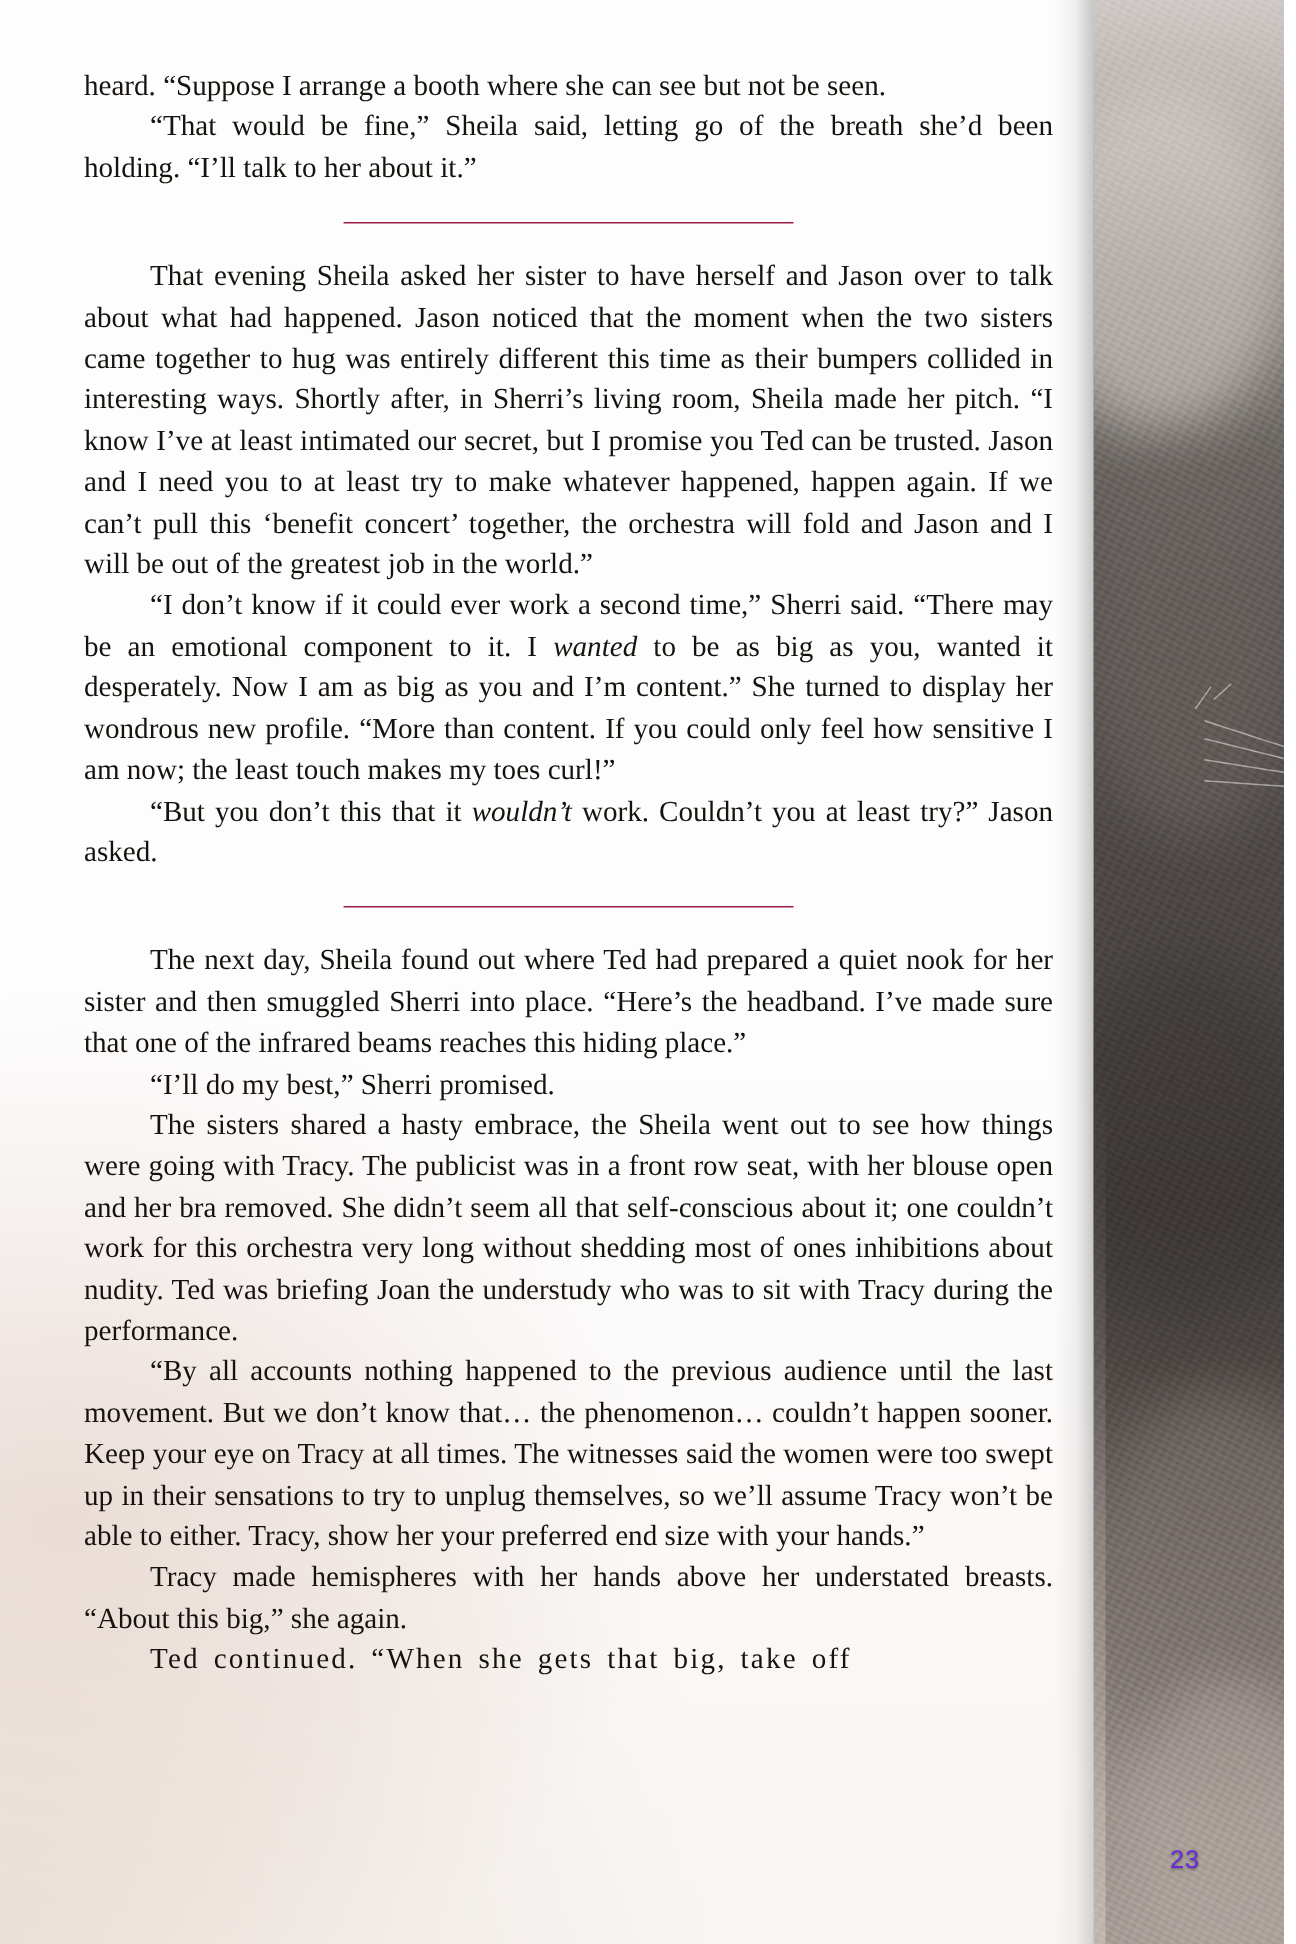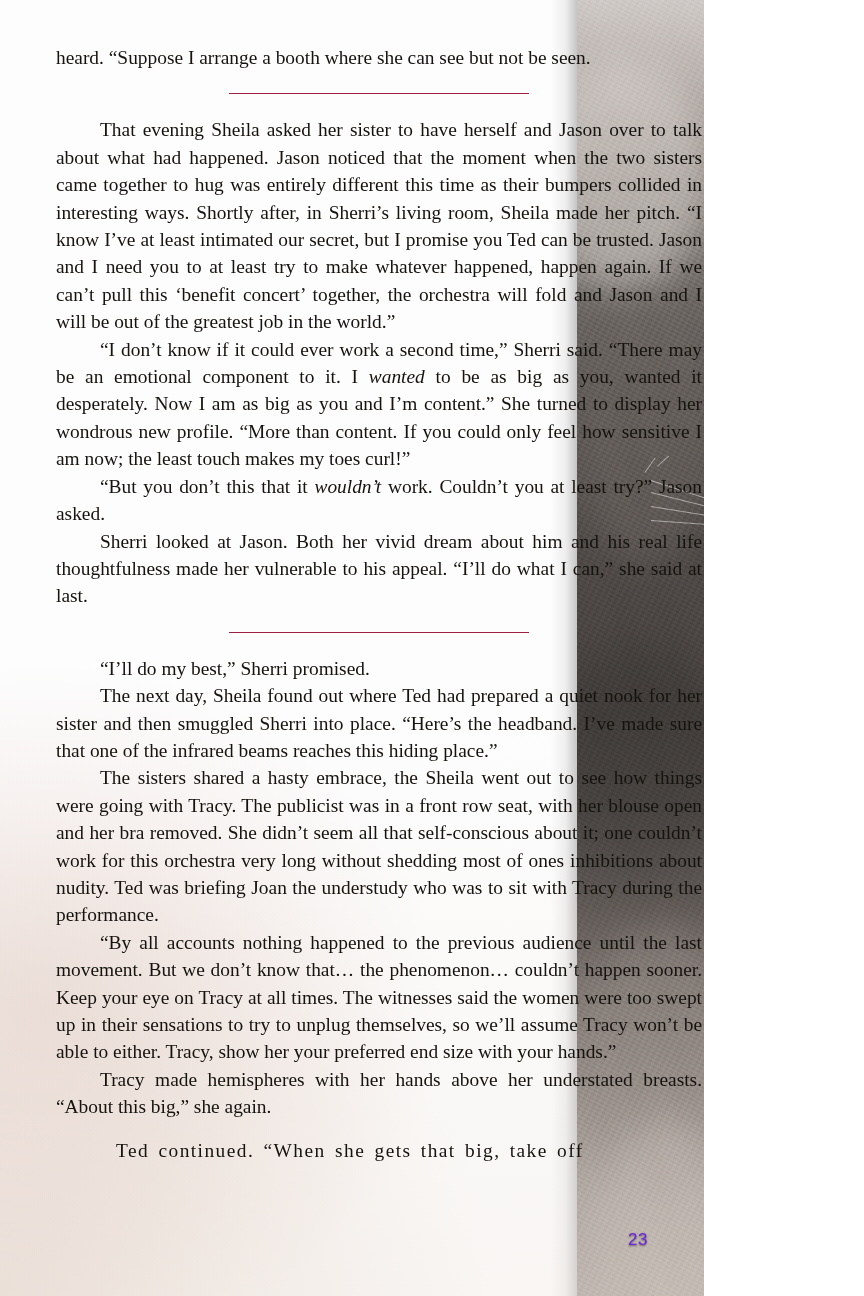--- a/index.html
+++ b/index.html
@@ -8,21 +8,21 @@
   }
   body {
     width: 864px;
     height: 1296px;
     background: #ffffff;
     font-family: "Liberation Serif", serif;
     overflow: hidden;
   }
   .page {
     position: relative;
-    width: 704px;
+    width: 856px;
     height: 1296px;
     overflow: hidden;
     background: #fdfdfd;
   }
 
   
   .photo-band {
     position: absolute;
     top: 0;
     right: 0;
@@ -119,21 +119,21 @@
   p.indent {
     text-indent: 44px;
   }
   .scene-break {
     width: 300px;
     height: 0;
     border-top: 1.6px solid #9e1f45;
     margin: 22px auto 22px auto;
   }
   .last-line {
-    margin: 16px;
+    margin: 0;
     font-size: 19.4px;
     line-height: 27.4px;
     color: #16130f;
     text-indent: 44px;
     letter-spacing: 1.45px;
     word-spacing: 3px;
   }
   em { font-style: italic; }
 
   .folio {
@@ -168,35 +168,35 @@
     </div>
     <div class="noise"></div>
   </div>
 
   <div class="page-edge-shadow"></div>
   <div class="page-left-tint"></div>
 
   <div class="text-col">
 
     <p class="body">heard. “Suppose I arrange a booth where she can see but not be seen.</p>
+    <p class="body indent">“That would be fine,” Sheila said, letting go of the breath she’d been holding. “I’ll talk to her about it.”</p>
 
     <div class="scene-break"></div>
 
     <p class="body indent">That evening Sheila asked her sister to have herself and Jason over to talk about what had happened. Jason noticed that the moment when the two sisters came together to hug was entirely different this time as their bumpers collided in interesting ways. Shortly after, in Sherri’s living room, Sheila made her pitch. “I know I’ve at least intimated our secret, but I promise you Ted can be trusted. Jason and I need you to at least try to make whatever happened, happen again. If we can’t pull this ‘benefit concert’ together, the orchestra will fold and Jason and I will be out of the greatest job in the world.”</p>
 
     <p class="body indent"><span>“I don’t know if it could ever work a second time,” Sherri said. “There may be an emotional component to it. I </span><em>wanted</em><span> to be as big as you, wanted it desperately. Now I am as big as you and I’m content.” She turned to display her wondrous new profile. “More than content. If you could only feel how sensitive I am now; the least touch makes my toes curl!”</span></p>
 
     <p class="body indent"><span>“But you don’t this that it </span><em>wouldn’t</em><span> work. Couldn’t you at least try?” Jason asked.</span></p>
 
-    <p class="body indent">Sherri looked at Jason. Both her vivid dream about him and his real life thoughtfulness made her vulnerable to his appeal. “I’ll do what I can,” she said at last.</p>
 
     <div class="scene-break"></div>
 
+    <p class="body indent">The next day, Sheila found out where Ted had prepared a quiet nook for her sister and then smuggled Sherri into place. “Here’s the headband. I’ve made sure that one of the infrared beams reaches this hiding place.”</p>
     <p class="body indent">“I’ll do my best,” Sherri promised.</p>
-    <p class="body indent">The next day, Sheila found out where Ted had prepared a quiet nook for her sister and then smuggled Sherri into place. “Here’s the headband. I’ve made sure that one of the infrared beams reaches this hiding place.”</p>
     <p class="body indent">The sisters shared a hasty embrace, the Sheila went out to see how things were going with Tracy. The publicist was in a front row seat, with her blouse open and her bra removed. She didn’t seem all that self-conscious about it; one couldn’t work for this orchestra very long without shedding most of ones inhibitions about nudity. Ted was briefing Joan the understudy who was to sit with Tracy during the performance.</p>
     <p class="body indent">“By all accounts nothing happened to the previous audience until the last movement. But we don’t know that… the phenomenon… couldn’t happen sooner. Keep your eye on Tracy at all times. The witnesses said the women were too swept up in their sensations to try to unplug themselves, so we’ll assume Tracy won’t be able to either. Tracy, show her your preferred end size with your hands.”</p>
     <p class="body indent">Tracy made hemispheres with her hands above her understated breasts. “About this big,” she again.</p>
     <p class="last-line">Ted continued. “When she gets that big, take off</p>
 
   </div>
 
   <div class="folio">23</div>
 
 </div>

